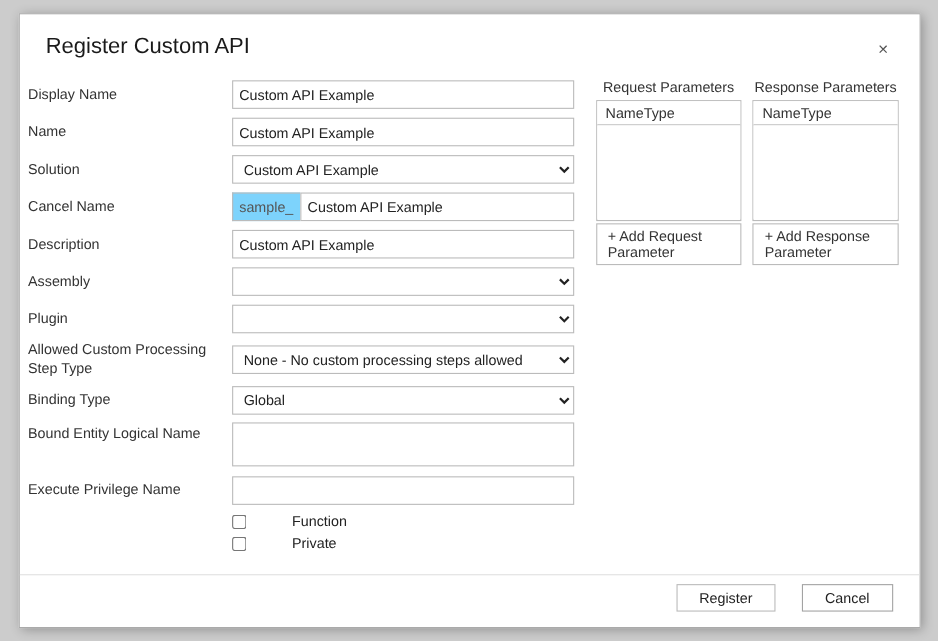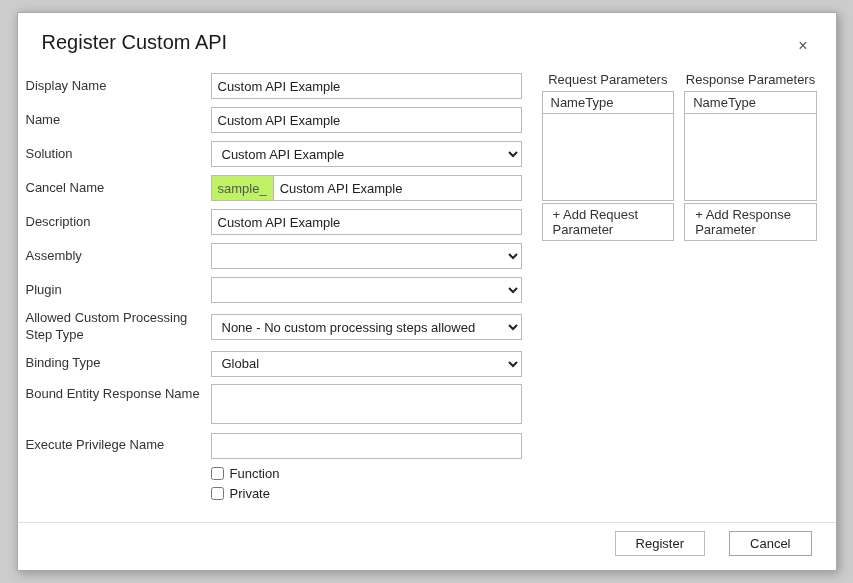--- a/index.html
+++ b/index.html
@@ -88,39 +88,40 @@
       display: flex;
       align-items: center;
       flex: 1;
     }
     .unique-prefix {
       border: 1px solid #bbb;
       border-right: none;
       height: 26px;
       padding: 2px 6px;
       font-size: 13px;
-      background: #bef264;
+      background: #7dd3fc;
       color: #555;
       display: flex;
       align-items: center;
     }
     .unique-input {
       flex: 1;
       height: 26px;
       border: 1px solid #bbb;
       padding: 2px 6px;
       font-size: 13px;
       font-family: inherit;
       color: #222;
     }
     .checkbox-row {
       display: flex;
-      align-items: center;
+      align-items: flex-end;
       margin-bottom: 5px;
       margin-left: 185px;
+      gap: 36px;
     }
     .checkbox-row input[type="checkbox"] {
       margin-right: 6px;
     }
     .section-title {
       text-align: center;
       font-size: 13px;
       color: #333;
       margin-bottom: 4px;
     }
@@ -254,21 +255,21 @@
       </div>
 
       <div class="form-row">
         <label class="form-label">Binding Type</label>
         <select class="form-control">
           <option>Global</option>
         </select>
       </div>
 
       <div class="form-row bound-entity-row">
-        <label class="form-label bound-entity-label">Bound Entity Response Name</label>
+        <label class="form-label bound-entity-label">Bound Entity Logical Name</label>
         <input class="form-control" type="text" style="height: 40px; align-self: stretch;" value="">
       </div>
 
       <div class="form-row">
         <label class="form-label">Execute Privilege Name</label>
         <input class="form-control" type="text" value="" style="">
       </div>
 
       <div class="checkbox-row">
         <input type="checkbox" id="fn-check" style="">

